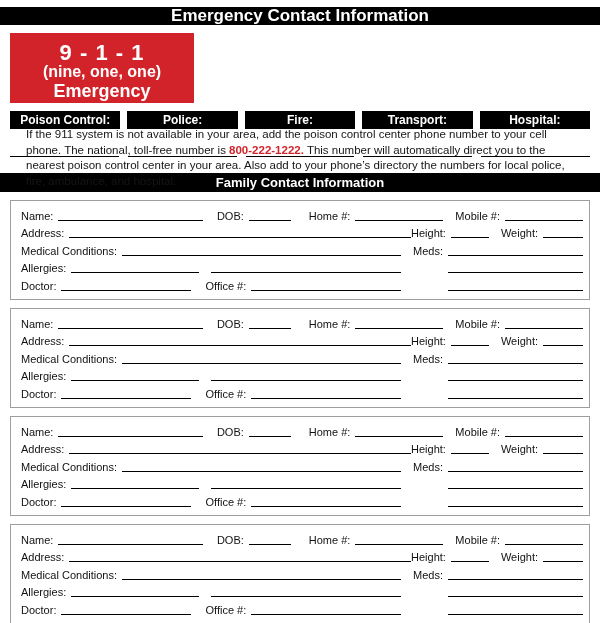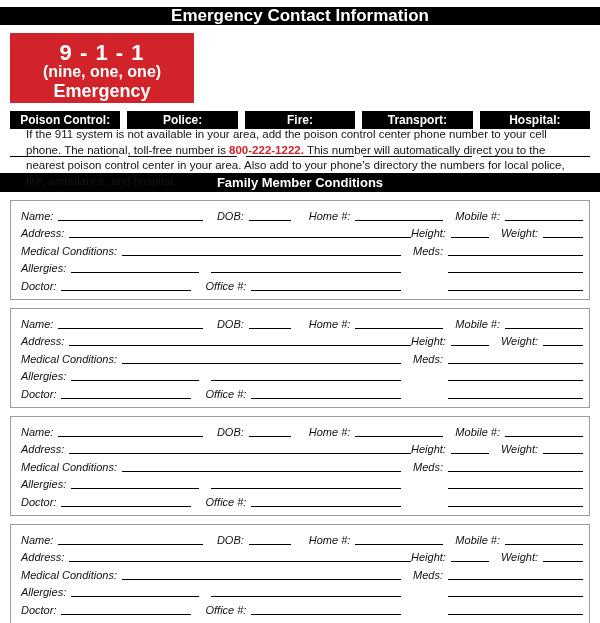--- a/index.html
+++ b/index.html
@@ -32,21 +32,21 @@
   .cbox {
     flex: 1; background: #000; color: #fff; font-weight: bold;
     font-size: 12px; height: 18px; line-height: 18px; text-align: center;
     white-space: nowrap;
   }
   .contact-lines { display: flex; gap: 9px; margin: 0 10px; }
   .cline { flex: 1; height: 28px; border-bottom: 1.7px solid #000; }
 
   .member {
     margin: 8px 10px 0 10px; border: 1.5px solid #9e9e9e;
-    padding: 5px 6px 5px 10px; background: #fff; font-style: italic;
+    padding: 5px 6px 5px 10px; background: #fff;
   }
   .frow { display: flex; align-items: flex-end; height: 17.6px; font-size: 11px; }
   .lbl { white-space: nowrap; margin-right: 5px; line-height: 15px; }
   .ln { border-bottom: 1.3px solid #000; margin-bottom: 3px; height: 0; flex: none; }
   .fill { flex: 1 1 auto; }
   .ml8  { }
   .ml12 { margin-left: 12px; }
   .ml14 { margin-left: 14px; }
   .ml18 { margin-left: 18px; }
   .ml47 { margin-left: 47px; }
@@ -87,21 +87,21 @@
 
   <div class="contact-lines">
     <div class="cline"></div>
     <div class="cline"></div>
     <div class="cline"></div>
     <div class="cline"></div>
     <div class="cline"></div>
   </div>
 
   <div class="bar bar2">
-    <span>Family Member Conditions</span>
+    <span>Family Contact Information</span>
   </div>
 
   <div>
   <div class="member">
     <div class="frow">
       <span class="lbl">Name:</span>
       <span class="ln fill"></span>
       <span class="lbl ml14">DOB:</span>
       <span class="ln w42"></span>
       <span class="lbl ml18">Home #:</span>

